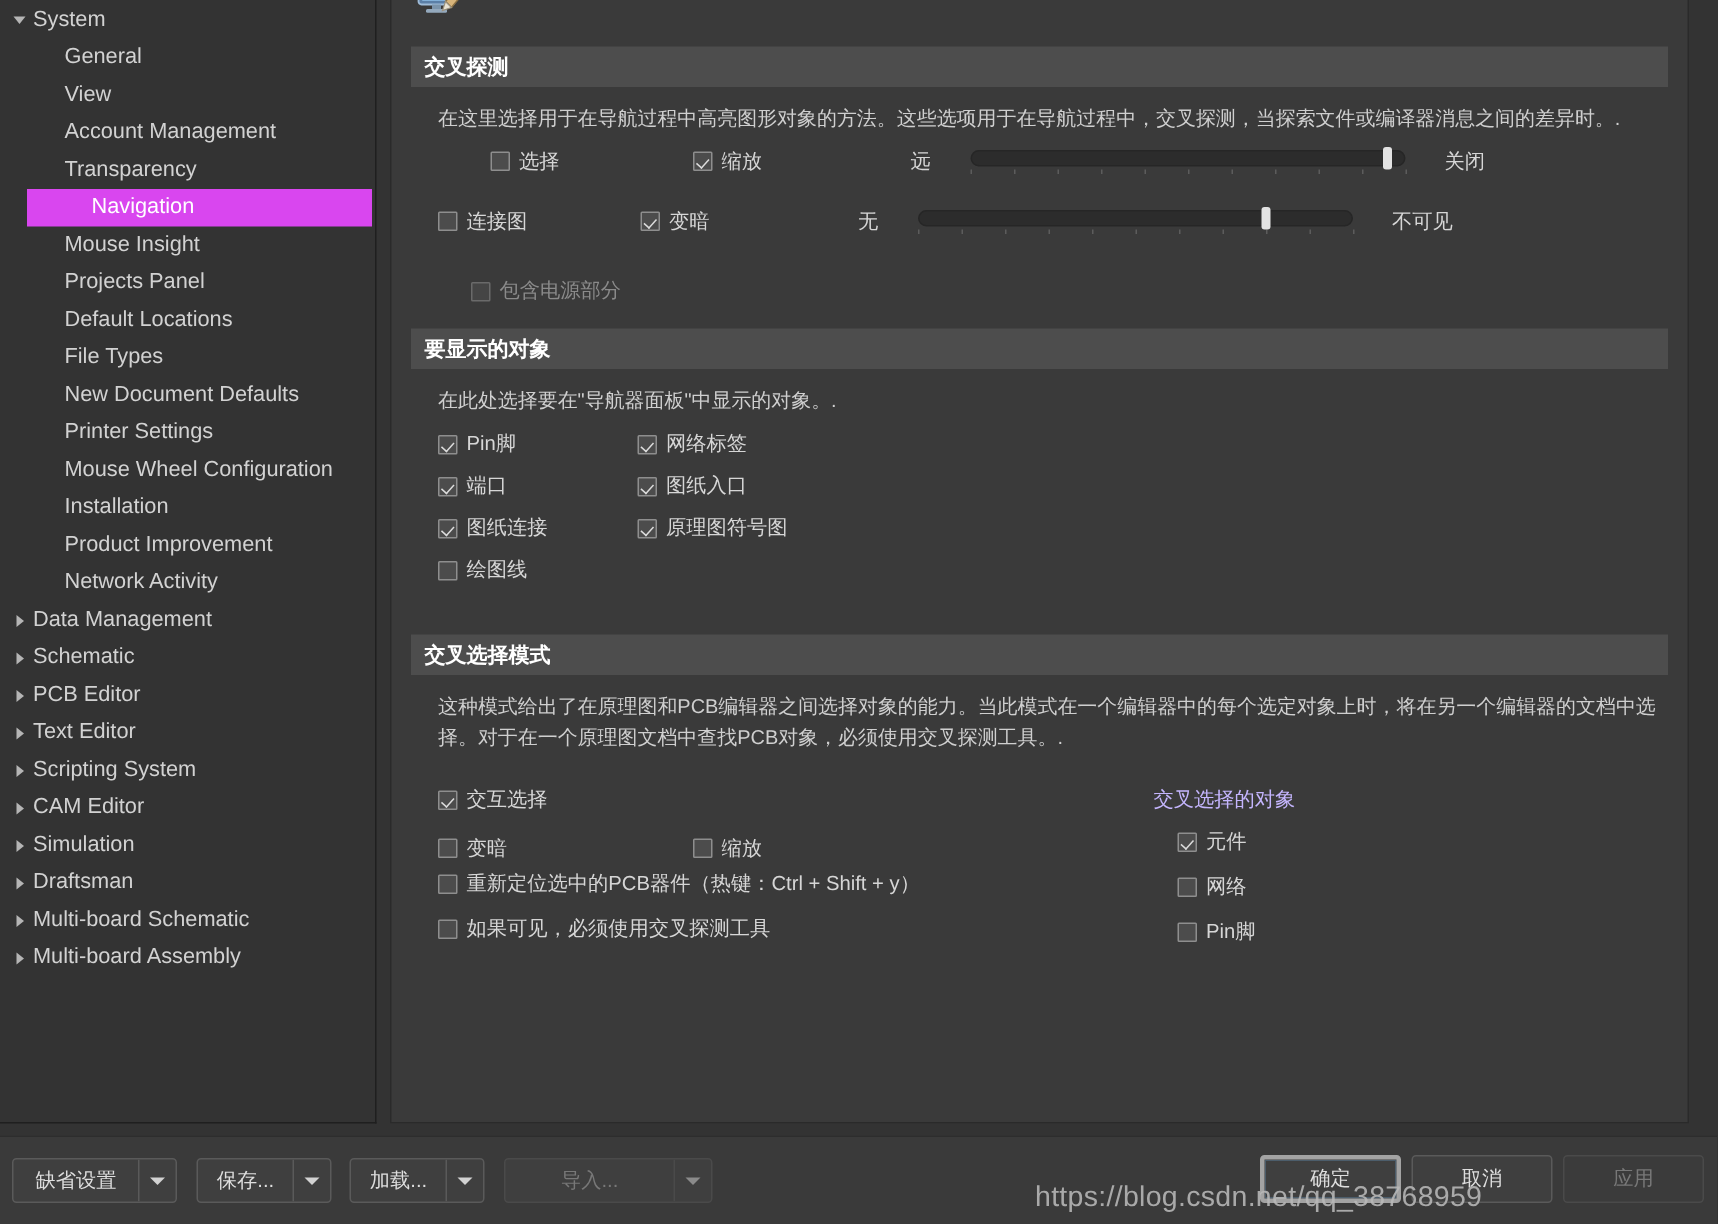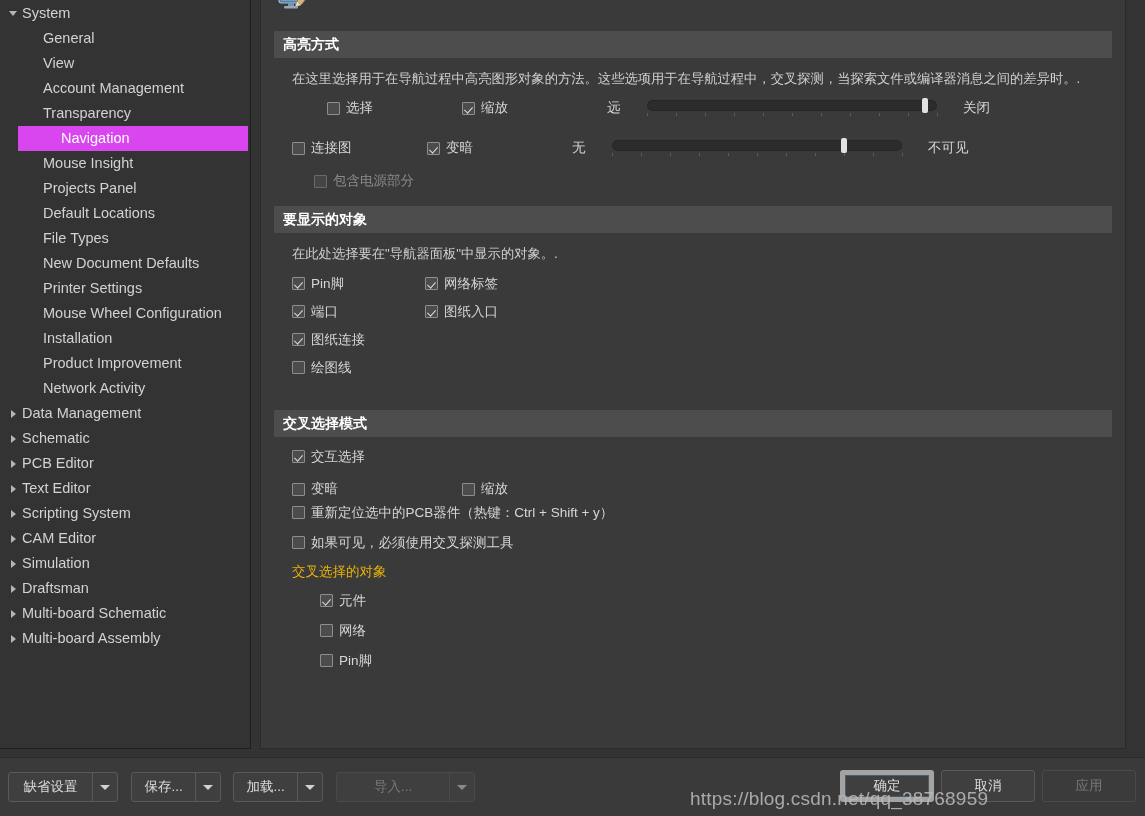--- a/index.html
+++ b/index.html
@@ -209,21 +209,21 @@
     color: #dedede;
     font-size: 13.5px;
     display: flex;
     align-items: center;
     justify-content: center;
     cursor: default;
     user-select: none;
   }
   .btn.disabled { color: #787878; border-color: #4a4a4a; background: #3b3b3b; }
   .btn.focus {
-    border: 5px solid #a3a3a3;
+    border: 3px solid #a3a3a3;
     box-shadow: 0 0 0 1px #4c5d6b inset;
   }
   .split {
     position: absolute;
     display: flex;
     height: 30px;
     border: 1px solid #5a5a5a;
     border-radius: 3px;
     background: #3f3f3f;
     overflow: hidden;
@@ -331,21 +331,21 @@
           <rect x="7" y="23" width="14" height="2.5" rx="1" fill="#94a9bd"></rect>
           <path d="M20 18 L30 6 L34 10 L24 22 Z" fill="#d8b47a" stroke="#8a6f42" stroke-width="1"></path>
           <path d="M20 18 L24 22 L18 24 Z" fill="#e8e2d2" stroke="#9b917c" stroke-width="0.8"></path>
         </svg>
       </span>
 
     </div>
 
     <div class="section">
       <div class="sec-bar">
-        <span>高亮方式</span>
+        <span>交叉探测</span>
       </div>
       <div class="sec-body">
         <div class="desc">在这里选择用于在导航过程中高亮图形对象的方法。这些选项用于在导航过程中，交叉探测，当探索文件或编译器消息之间的差异时。.</div>
 
         <div class="row" style="height:30px;margin-left:35px;">
           <div style="width:135px;">
             <span class="cb">
               <span class="box"></span>
               <span>选择</span>
             </span>
@@ -408,21 +408,21 @@
                   <i style="left: 80%;"></i>
                   <i style="left: 90%;"></i>
                   <i style="left: 100%;"></i>
                 </span>
               <span class="slider-thumb" style="left: 80%;"></span>
             </span>
             <span class="slider-lab-r">不可见</span>
           </div>
         </div>
 
-        <div class="row" style="height:26px; margin-top:5px; padding-left:22px;">
+        <div class="row" style="height:26px; margin-top:18px; padding-left:22px;">
           <span class="cb disabled">
             <span class="box"></span>
             <span>包含电源部分</span>
           </span>
         </div>
       </div>
     </div>
 
     <div class="section" style="margin-top:12px;">
       <div class="sec-bar">
@@ -451,32 +451,37 @@
             </div>
           <div style="width:260px;" id="obj-col2">
               <div style="height: 28px;"><span class="cb checked">
                   <span class="box"></span>
                   <span>网络标签</span>
                 </span></div>
               <div style="height: 28px;"><span class="cb checked">
                   <span class="box"></span>
                   <span>图纸入口</span>
                 </span></div>
+              <div style="height: 28px;"><span class="cb checked">
+                  <span class="box"></span>
+                  <span>原理图符号图</span>
+                </span></div>
             </div>
         </div>
       </div>
     </div>
 
     <div class="section" style="margin-top:24px;">
       <div class="sec-bar">
         <span>交叉选择模式</span>
       </div>
       <div class="sec-body">
-
-        <div style="display:flex;flex-direction:column;">
+        <div class="desc" style="margin-bottom:22px;">这种模式给出了在原理图和PCB编辑器之间选择对象的能力。当此模式在一个编辑器中的每个选定对象上时，将在另一个编辑器的文档中选择。对于在一个原理图文档中查找PCB对象，必须使用交叉探测工具。.</div>
+
+        <div style="display:flex;">
 
           <div style="width:465px;">
             <div style="height:28px;">
               <span class="cb checked">
                 <span class="box"></span>
                 <span>交互选择</span>
               </span>
             </div>
             <div class="row" style="height:28px;">
               <span style="width:170px;">
@@ -500,21 +505,21 @@
             </div>
             <div style="height:30px;">
               <span class="cb">
                 <span class="box"></span>
                 <span>如果可见，必须使用交叉探测工具</span>
               </span>
             </div>
           </div>
 
           <div style="width:240px;">
-            <div style="height:28px; font-size:13.5px; color:#eab308;">交叉选择的对象</div>
+            <div style="height:28px; font-size:13.5px; color:#c4b5fd;margin-left:12px;">交叉选择的对象</div>
             <div id="cs-objects" style="padding-left:28px;">
                 <div style="height: 30px;"><span class="cb checked">
                     <span class="box"></span>
                     <span>元件</span>
                   </span></div>
                 <div style="height: 30px;"><span class="cb">
                     <span class="box"></span>
                     <span>网络</span>
                   </span></div>
                 <div style="height: 30px;"><span class="cb">

